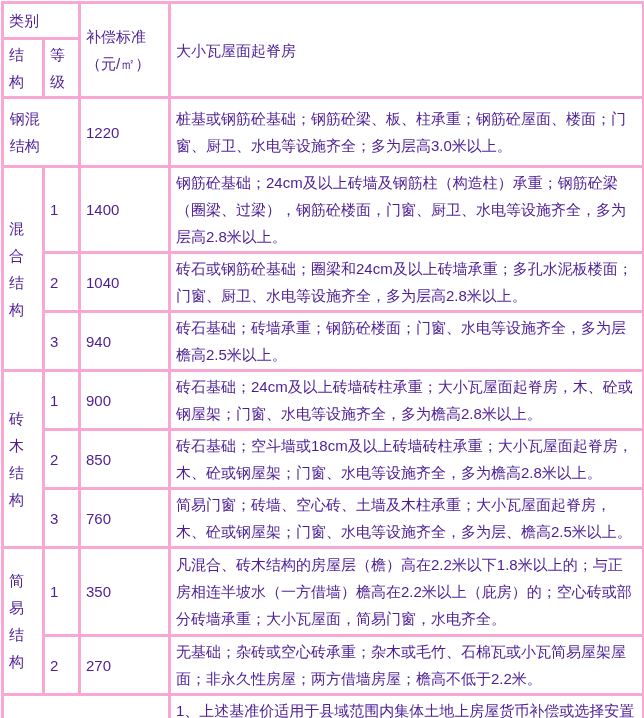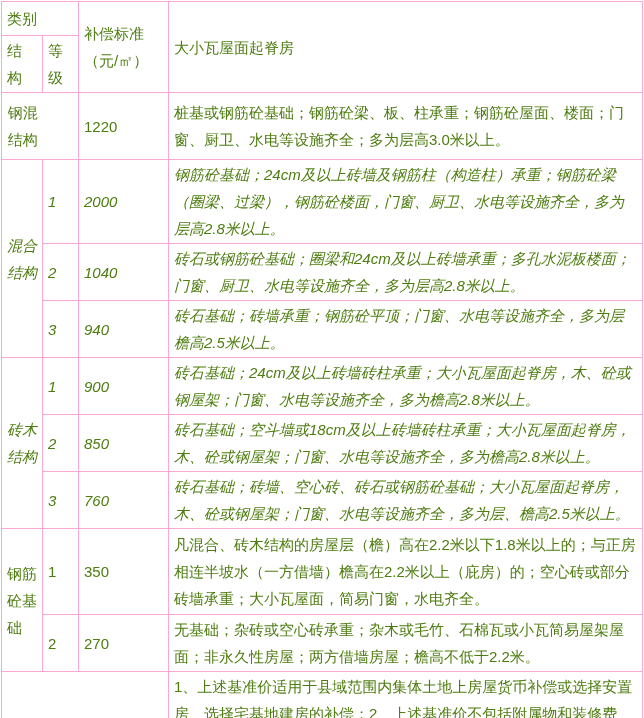--- a/index.html
+++ b/index.html
@@ -15,40 +15,40 @@
     padding: 1px;
     background: #ffffff;
   }
   table.comp-table {
     border-collapse: collapse;
     table-layout: fixed;
     width: 641px;
   }
   table.comp-table th,
   table.comp-table td {
-    border: 1px solid #f9a8d4;
+    border: 3px solid #f9a8d4;
     font-size: 15px;
     font-weight: normal;
     line-height: 27px;
-    color: #4d7c0f;
+    color: #4c1d95;
     text-align: left;
     vertical-align: middle;
     padding: 1px 5px;
     overflow: hidden;
   }
   
   col.c1 { width: 41px; }
   col.c2 { width: 36px; }
   col.c3 { width: 90px; }
   col.c4 { width: 474px; }
   
   tr.r-head1 > th { height: 31px; }
   tr.r-head2 > th { height: 49px; margin-left: 8px; }
   tr.r-gh    > td { height: 64px; }
-  tr.r-2l    > td { height: 53px; font-style: italic; }
+  tr.r-2l    > td { height: 53px; }
   tr.r-3l    > td { height: 83px; }
   tr.r-270   > td { height: 54px; }
   tr.r-note  > td { height: 84px; }
   
   td.struct-cell, th.justify-cell {
     text-align: justify;
     padding: 1px 1px 1px 5px;
   }
   
   .w1 { display: inline-block; width: 1em; }
@@ -87,53 +87,53 @@
 
     <tr class="r-gh">
       <td colspan="2"><span class="w2">钢混结构</span></td>
       <td>1220</td>
       <td class="features-cell">桩基或钢筋砼基础；钢筋砼梁、板、柱承重；钢筋砼屋面、楼面；门窗、厨卫、水电等设施齐全；多为层高3.0米以上。</td>
     </tr>
 
     <tr class="r-2l">
       <td rowspan="3" class="struct-cell">混合结构</td>
       <td>1</td>
-      <td>2000</td>
+      <td>1400</td>
       <td class="features-cell">钢筋砼基础；24cm及以上砖墙及钢筋柱（构造柱）承重；钢筋砼梁（圈梁、过梁），钢筋砼楼面，门窗、厨卫、水电等设施齐全，多为层高2.8米以上。</td>
     </tr>
     <tr class="r-2l">
       <td>2</td>
       <td>1040</td>
       <td class="features-cell">砖石或钢筋砼基础；圈梁和24cm及以上砖墙承重；多孔水泥板楼面；门窗、厨卫、水电等设施齐全，多为层高2.8米以上。</td>
     </tr>
     <tr class="r-2l">
       <td>3</td>
       <td>940</td>
-      <td class="features-cell">砖石基础；砖墙承重；钢筋砼平顶；门窗、水电等设施齐全，多为层檐高2.5米以上。</td>
+      <td class="features-cell">砖石基础；砖墙承重；钢筋砼楼面；门窗、水电等设施齐全，多为层檐高2.5米以上。</td>
     </tr>
 
     <tr class="r-2l">
       <td rowspan="3" class="struct-cell">砖木结构</td>
       <td>1</td>
       <td>900</td>
       <td class="features-cell">砖石基础；24cm及以上砖墙砖柱承重；大小瓦屋面起脊房，木、砼或钢屋架；门窗、水电等设施齐全，多为檐高2.8米以上。</td>
     </tr>
     <tr class="r-2l">
       <td>2</td>
       <td>850</td>
       <td class="features-cell">砖石基础；空斗墙或18cm及以上砖墙砖柱承重；大小瓦屋面起脊房，木、砼或钢屋架；门窗、水电等设施齐全，多为檐高2.8米以上。</td>
     </tr>
     <tr class="r-2l">
       <td>3</td>
       <td>760</td>
-      <td class="features-cell">砖石基础；砖墙、空心砖、砖石或钢筋砼基础；大小瓦屋面起脊房，木、砼或钢屋架；门窗、水电等设施齐全，多为层、檐高2.5米以上。</td>
+      <td class="features-cell">简易门窗；砖墙、空心砖、土墙及木柱承重；大小瓦屋面起脊房，木、砼或钢屋架；门窗、水电等设施齐全，多为层、檐高2.5米以上。</td>
     </tr>
 
     <tr class="r-3l">
-      <td rowspan="2" class="struct-cell">钢筋砼基础</td>
+      <td rowspan="2" class="struct-cell">简易结构</td>
       <td>1</td>
       <td>350</td>
       <td class="features-cell">凡混合、砖木结构的房屋层（檐）高在2.2米以下1.8米以上的；与正房相连半坡水（一方借墙）檐高在2.2米以上（庇房）的；空心砖或部分砖墙承重；大小瓦屋面，简易门窗，水电齐全。</td>
     </tr>
     <tr class="r-270">
       <td>2</td>
       <td>270</td>
       <td class="features-cell">无基础；杂砖或空心砖承重；杂木或毛竹、石棉瓦或小瓦简易屋架屋面；非永久性房屋；两方借墙房屋；檐高不低于2.2米。</td>
     </tr>
 

